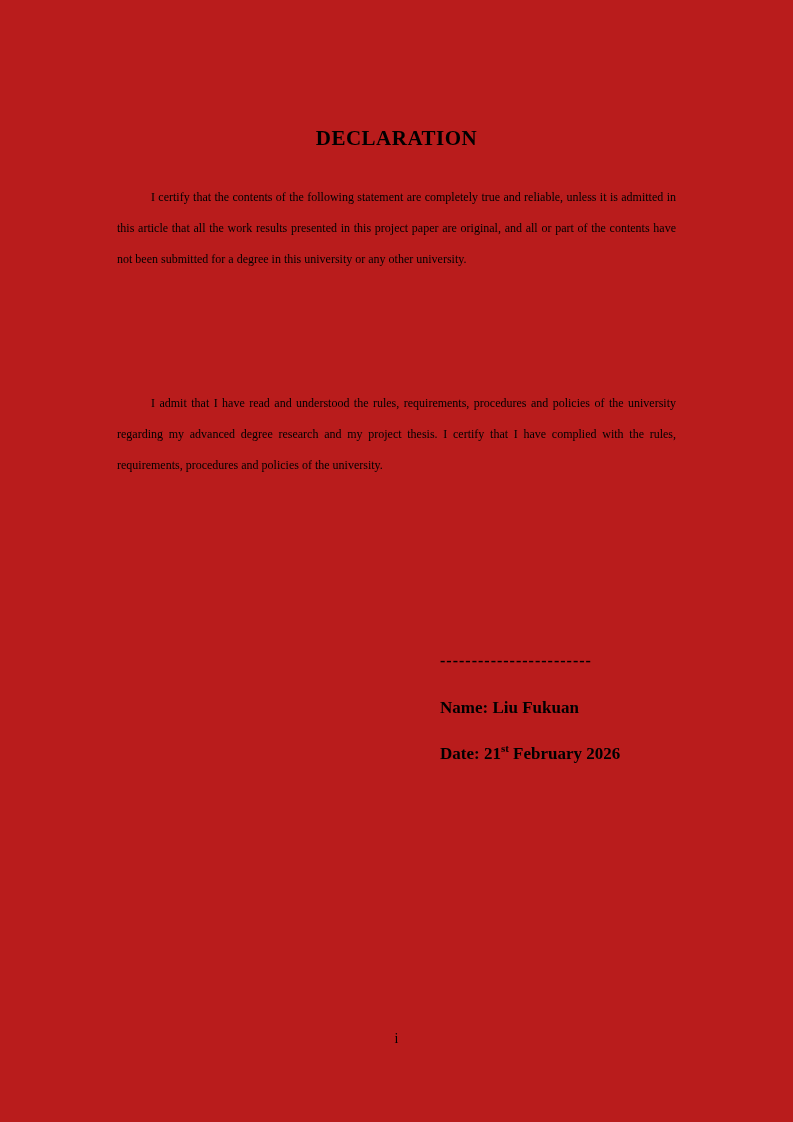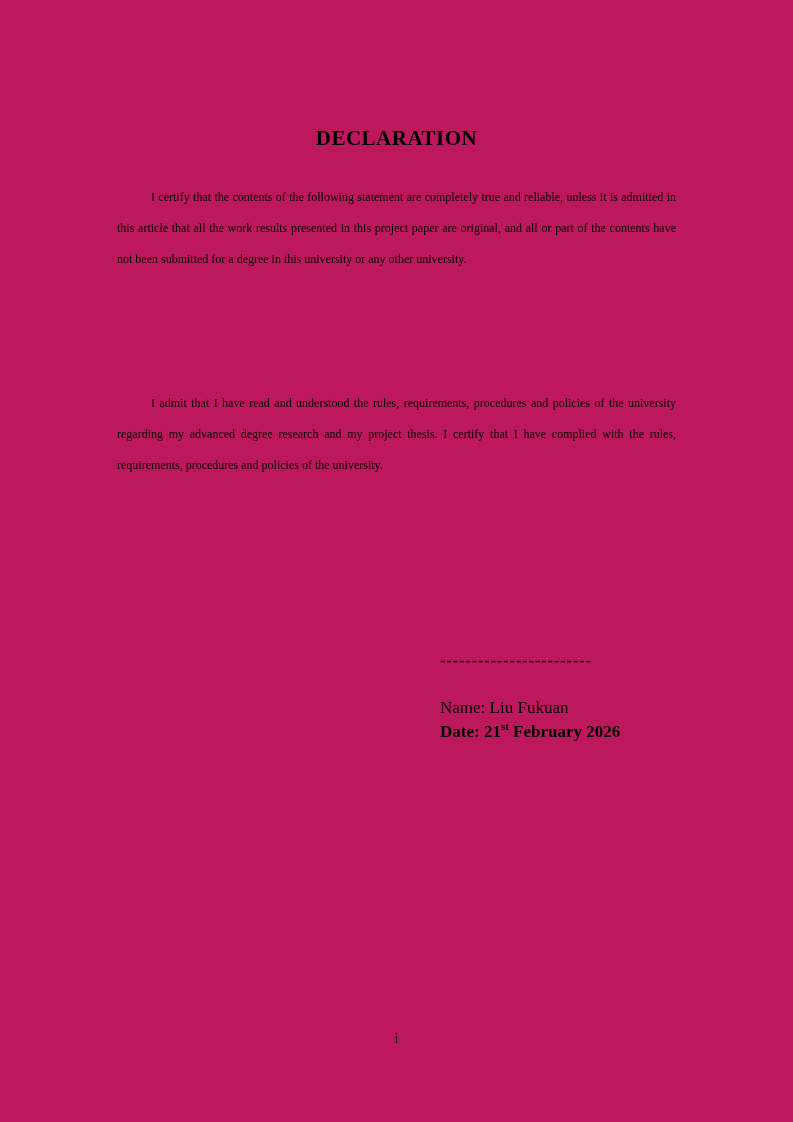--- a/index.html
+++ b/index.html
@@ -8,21 +8,21 @@
     height: 1122px;
     background: #ffffff;
     font-family: "Liberation Serif", "DejaVu Serif", serif;
     color: #000000;
     overflow: hidden;
   }
   .page {
     position: relative;
     width: 793px;
     height: 1122px;
-    background: #be185d;
+    background: #b91c1c;
   }
   .doc-title {
     position: absolute;
     top: 126px;
     left: 0;
     width: 793px;
     text-align: center;
     font-size: 21px;
     font-weight: bold;
     letter-spacing: 0.5px;
@@ -45,26 +45,26 @@
     font-size: 16px;
     font-weight: bold;
     letter-spacing: 1px;
     white-space: nowrap;
   }
   .sig-name {
     position: absolute;
     top: 698px;
     left: 440px;
     font-size: 17px;
-    font-weight: normal;
+    font-weight: bold;
     white-space: nowrap;
   }
   .sig-date {
     position: absolute;
-    top: 722px;
+    top: 744px;
     left: 440px;
     font-size: 17px;
     font-weight: bold;
     white-space: nowrap;
   }
   .sig-date sup {
     font-size: 11px;
     vertical-align: super;
     line-height: 0;
   }

